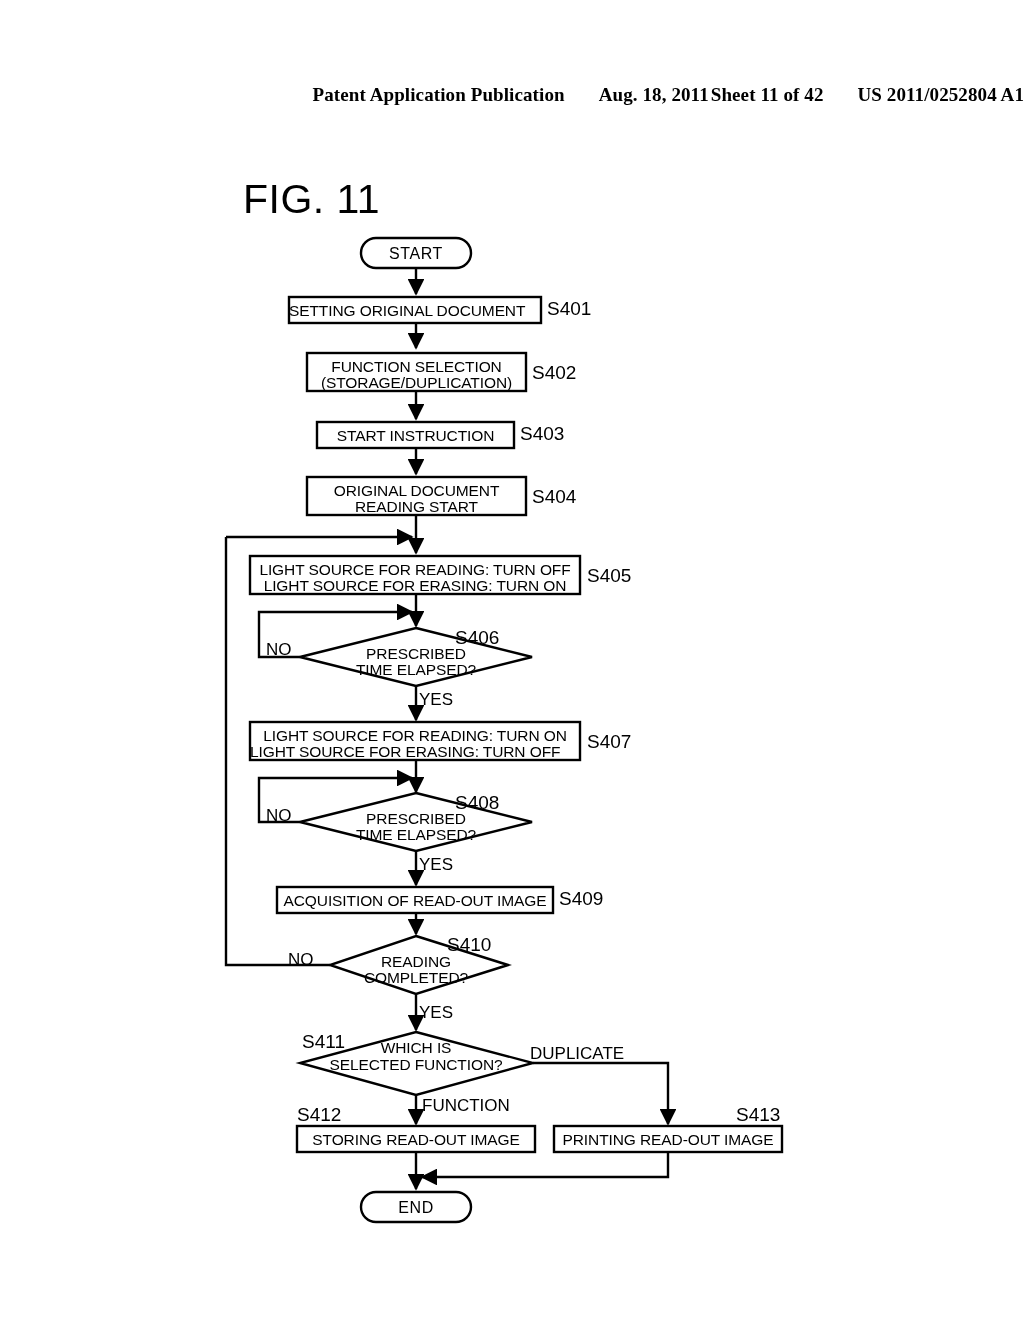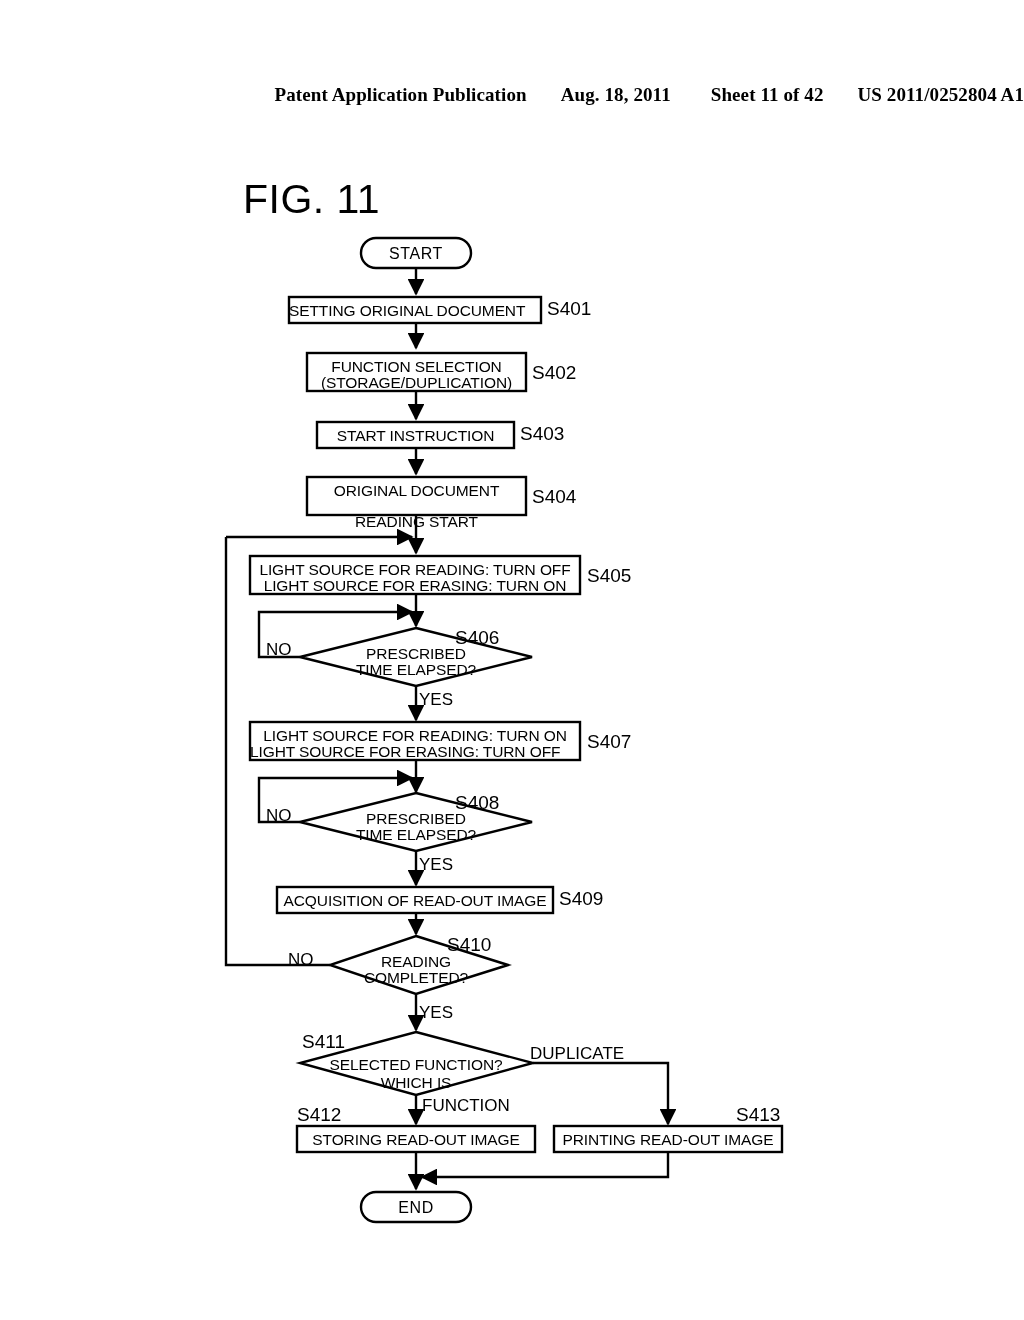--- a/index.html
+++ b/index.html
@@ -27,21 +27,21 @@
     justify-content: flex-end;
     align-items: baseline;
     font-family: "Liberation Serif", serif;
     font-weight: bold;
     font-size: 19px;
     letter-spacing: 0.1px;
     white-space: nowrap;
   }
   .page-header .hdr-pub   { margin-right: 34px; }
   .page-header .hdr-date  { margin-right: 2px; }
-  .page-header .hdr-sheet { margin-right: 34px; margin-left: 38px; }
+  .page-header .hdr-sheet { margin-right: 34px; }
   .page-header .hdr-num   { }
 
   
   .fig-title {
     position: absolute;
     left: 243px;
     top: 176px;
     font-family: "Liberation Sans", sans-serif;
     font-size: 41px;
     font-weight: normal;
@@ -169,40 +169,40 @@
 <div class="node-label term-label" style="left:361px; top:245px; width:110px;">START</div>
 
 <div class="node-label" style="left:289px; top:302px; width:236px;">SETTING ORIGINAL DOCUMENT</div>
 
 <div class="node-label" style="left:307px; top:358px; width:219px;">FUNCTION SELECTION</div>
 <div class="node-label" style="left:307px; top:374px; width:219px;">(STORAGE/DUPLICATION)</div>
 
 <div class="node-label" style="left:317px; top:427px; width:197px;">START INSTRUCTION</div>
 
 <div class="node-label" style="left:307px; top:482px; width:219px;">ORIGINAL DOCUMENT</div>
-<div class="node-label" style="left:307px; top:513px; width:219px;">READING START</div>
+<div class="node-label" style="left:307px; top:498px; width:219px;">READING START</div>
 
 <div class="node-label" style="left:250px; top:561px; width:330px;">LIGHT SOURCE FOR READING: TURN OFF</div>
 <div class="node-label" style="left:250px; top:577px; width:330px;">LIGHT SOURCE FOR ERASING: TURN ON</div>
 
 <div class="node-label" style="left:336px; top:645px; width:160px;">PRESCRIBED</div>
 <div class="node-label" style="left:336px; top:661px; width:160px;">TIME ELAPSED?</div>
 
 <div class="node-label" style="left:250px; top:727px; width:330px;">LIGHT SOURCE FOR READING: TURN ON</div>
 <div class="node-label" style="left:250px; top:743px; width:304px;">LIGHT SOURCE FOR ERASING: TURN OFF</div>
 
 <div class="node-label" style="left:336px; top:810px; width:160px;">PRESCRIBED</div>
 <div class="node-label" style="left:336px; top:826px; width:160px;">TIME ELAPSED?</div>
 
 <div class="node-label" style="left:277px; top:892px; width:276px;">ACQUISITION OF READ-OUT IMAGE</div>
 
 <div class="node-label" style="left:346px; top:953px; width:140px;">READING</div>
 <div class="node-label" style="left:346px; top:969px; width:140px;">COMPLETED?</div>
 
-<div class="node-label" style="left:326px; top:1074px; width:180px;">WHICH IS</div>
+<div class="node-label" style="left:326px; top:1039px; width:180px;">WHICH IS</div>
 <div class="node-label" style="left:326px; top:1056px; width:180px;">SELECTED FUNCTION?</div>
 
 <div class="node-label" style="left:297px; top:1131px; width:238px;">STORING READ-OUT IMAGE</div>
 
 <div class="node-label" style="left:554px; top:1131px; width:228px;">PRINTING READ-OUT IMAGE</div>
 
 <div class="node-label term-label" style="left:361px; top:1199px; width:110px;">END</div>
 
 <div class="step-id" style="left:547px; top:298px;">S401</div>
 <div class="step-id" style="left:532px; top:362px;">S402</div>

